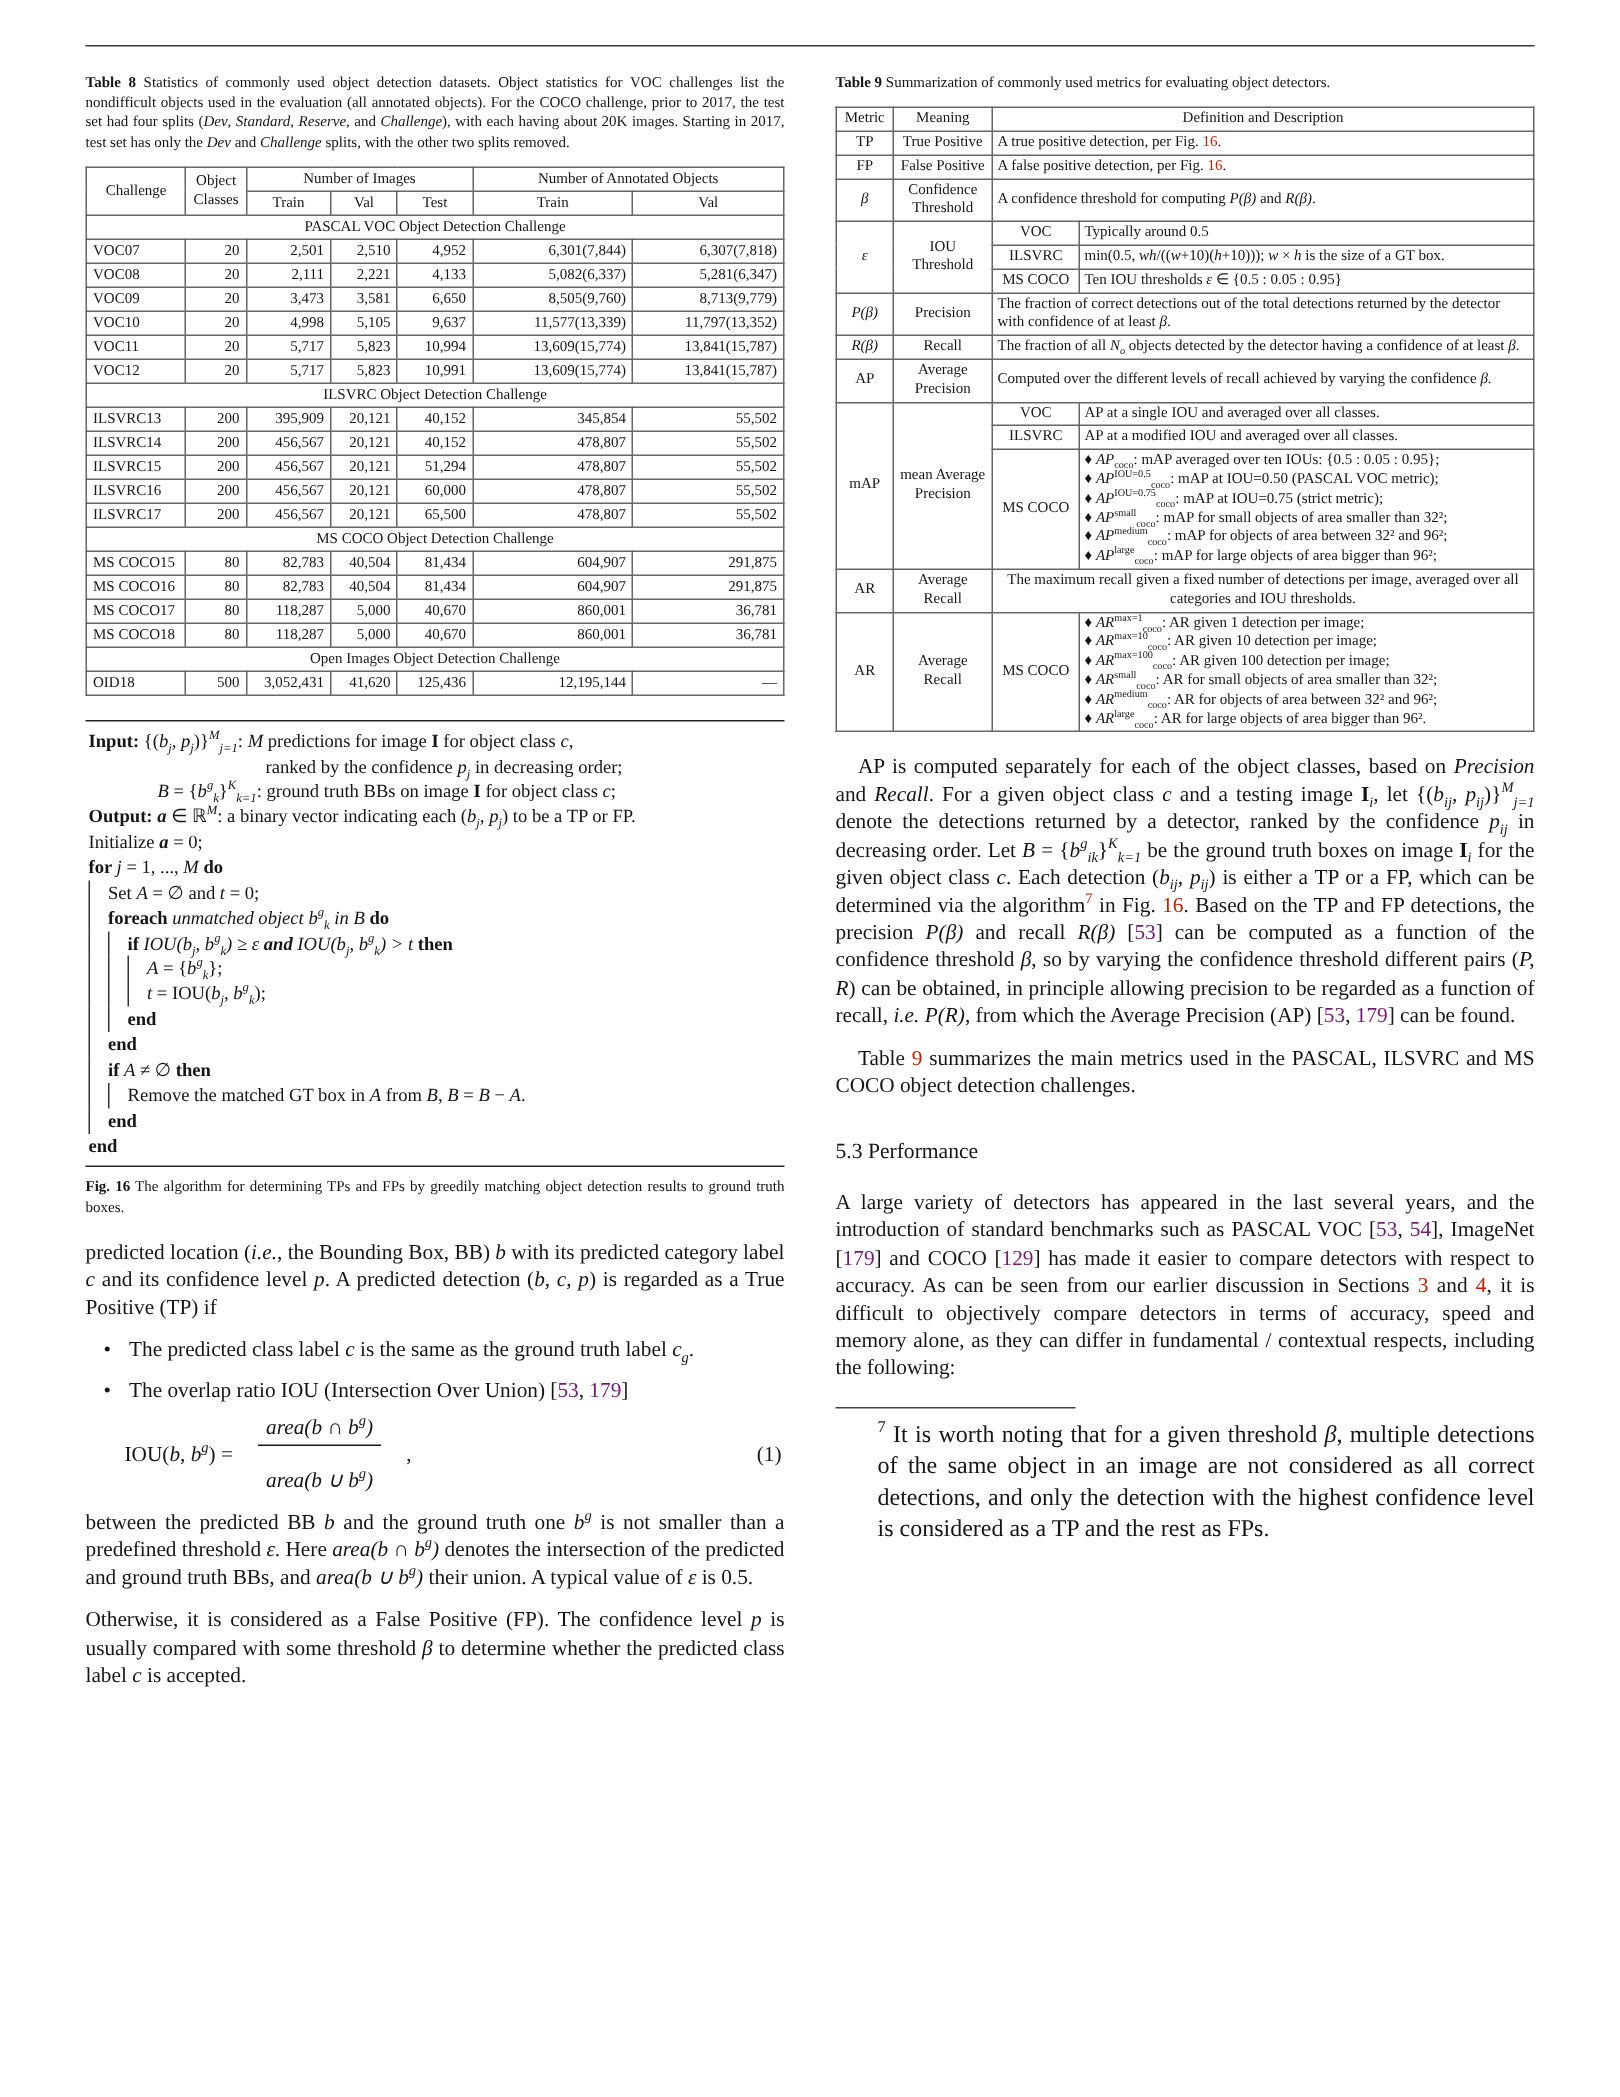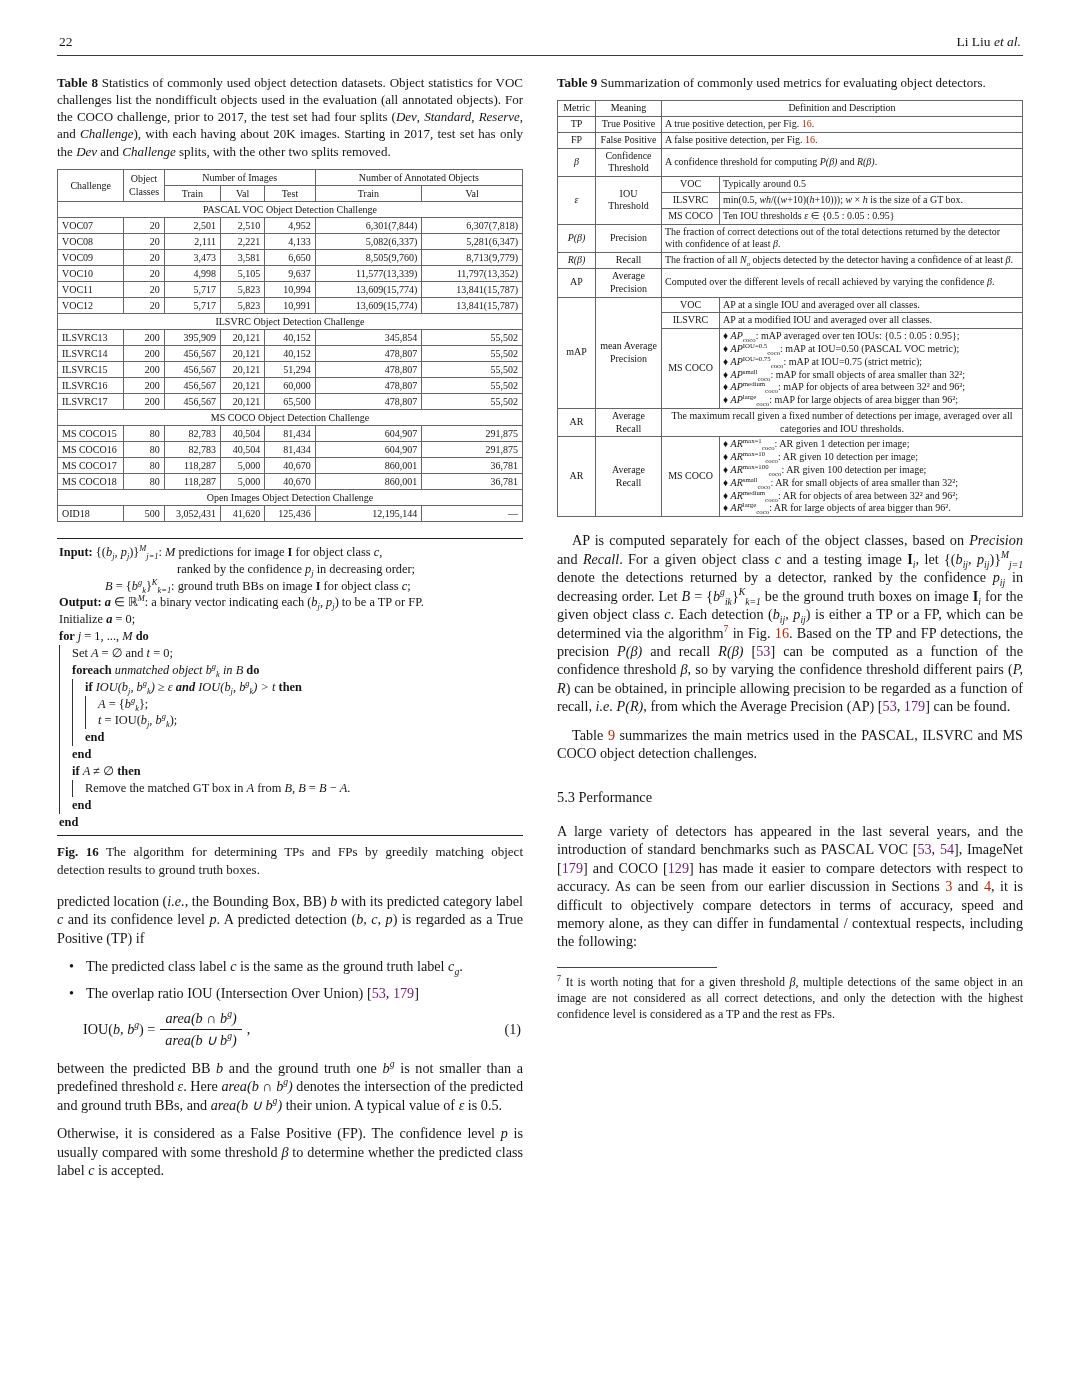--- a/index.html
+++ b/index.html
@@ -3,21 +3,21 @@
 <meta charset="utf-8">
 <style>
   * { margin:0; padding:0; box-sizing:border-box; }
   html,body { background:#ffffff; }
   body { width:1080px; height:1398px; color:#151515; font-family:"Liberation Serif", serif; }
   .page { width:1080px; height:1398px; padding:30px 57px 0 57px; overflow:hidden; }
   .running-head { display:flex; justify-content:space-between; font-size:13.5px; padding:4px 2px 5px 2px; }
   .head-rule { border-top:1px solid #3a3a3a; margin-bottom:18px; }
   .cols { display:flex; gap:34px; }
   .col { flex:1 1 0; min-width:0; }
-  .caption { font-size:13px; line-height:1.32; text-align:justify; margin-bottom:9px; }
+  .caption { font-size:10px; line-height:1.32; text-align:justify; margin-bottom:9px; }
   .col p { font-size:14.2px; line-height:1.3; text-align:justify; margin:0 0 10px 0; }
   .ind { text-indent:15px; }
   table { border-collapse:collapse; width:100%; }
   th, td { border:1px solid #666; font-weight:normal; }
   .t8 { font-size:10px; margin-bottom:16px; }
   .t8 th, .t8 td { padding:1px 4px; line-height:1.3; text-align:center; }
   .t8 td.c-name { text-align:left; }
   .t8 td.c-num { text-align:right; }
   .t8 td.sec-title { text-align:center; }
   .t9 { font-size:10px; margin-bottom:14px; }
@@ -28,44 +28,40 @@
   .t9 .sub { text-align:center; }
   .t9 .def { text-align:left; }
   .t9 .def.center { text-align:center; }
   .algorithm { border-top:1.5px solid #222; border-bottom:1.5px solid #222; padding:5px 0 5px 2px; margin:4px 0 7px 0; }
   .alg-line { display:flex; align-items:stretch; font-size:12.4px; line-height:1.36; }
   .vbar { flex:0 0 13px; border-left:1px solid #333; }
   .line-text { display:inline-block; }
   .bullet { display:flex; font-size:14.2px; line-height:1.3; margin:0 0 8px 12px; text-align:justify; }
   .bmark { flex:0 0 17px; }
   .equation { position:relative; display:flex; align-items:center; font-size:14.2px; margin:6px 0 10px 26px; }
-  .frac { display:inline-flex; flex-direction:column; text-align:center; margin:0 5px; }
+  .frac { display:inline-flex; flex-direction:column; text-align:center; margin:0 17px;gap:12px; }
   .frac .num { padding:0 5px 2px 5px; border-bottom:1px solid #151515; }
   .frac .den { padding:2px 5px 0 5px;text-align:center; }
   .eqnum { position:absolute; right:2px; }
   .cont { margin-left:26px; }
   .sec-heading { font-size:14.4px; font-weight:normal; margin:26px 0 16px 0; }
   .footnote-rule { width:160px; border-top:1px solid #444; margin:16px 0 7px 0; }
-  .footnote { font-size:12px; line-height:1.32; text-align:justify; }
+  .footnote { font-size:16px; line-height:1.32; text-align:justify;margin-left:28px; }
   sup, sub { font-size:68%; line-height:0; }
   .s-i { font-style:italic; }
   .s-b { font-weight:700; }
   .s-bi { font-weight:700; font-style:italic; }
   .s-r { color:#c22000; }
   .s-bl { color:#701a75; }
 </style>
 </head>
 <body>
 
 <div class="page">
 
-  <div class="running-head">
-    <span>22</span>
-    <span><span>Li Liu </span><span class="s-i">et al.</span></span>
-  </div>
   <div class="head-rule"></div>
 
   <div class="cols">
 
     <div class="col">
 
       <div class="caption"><span class="s-b">Table 8</span><span> Statistics of commonly used object detection datasets. Object statistics for VOC challenges list the nondifficult objects used in the evaluation (all annotated objects). For the COCO challenge, prior to 2017, the test set had four splits (</span><span class="s-i">Dev</span><span>, </span><span class="s-i">Standard</span><span>, </span><span class="s-i">Reserve</span><span>, and </span><span class="s-i">Challenge</span><span>), with each having about 20K images. Starting in 2017, test set has only the </span><span class="s-i">Dev</span><span> and </span><span class="s-i">Challenge</span><span> splits, with the other two splits removed.</span></div>
 
       <table class="t8">
         <colgroup>

